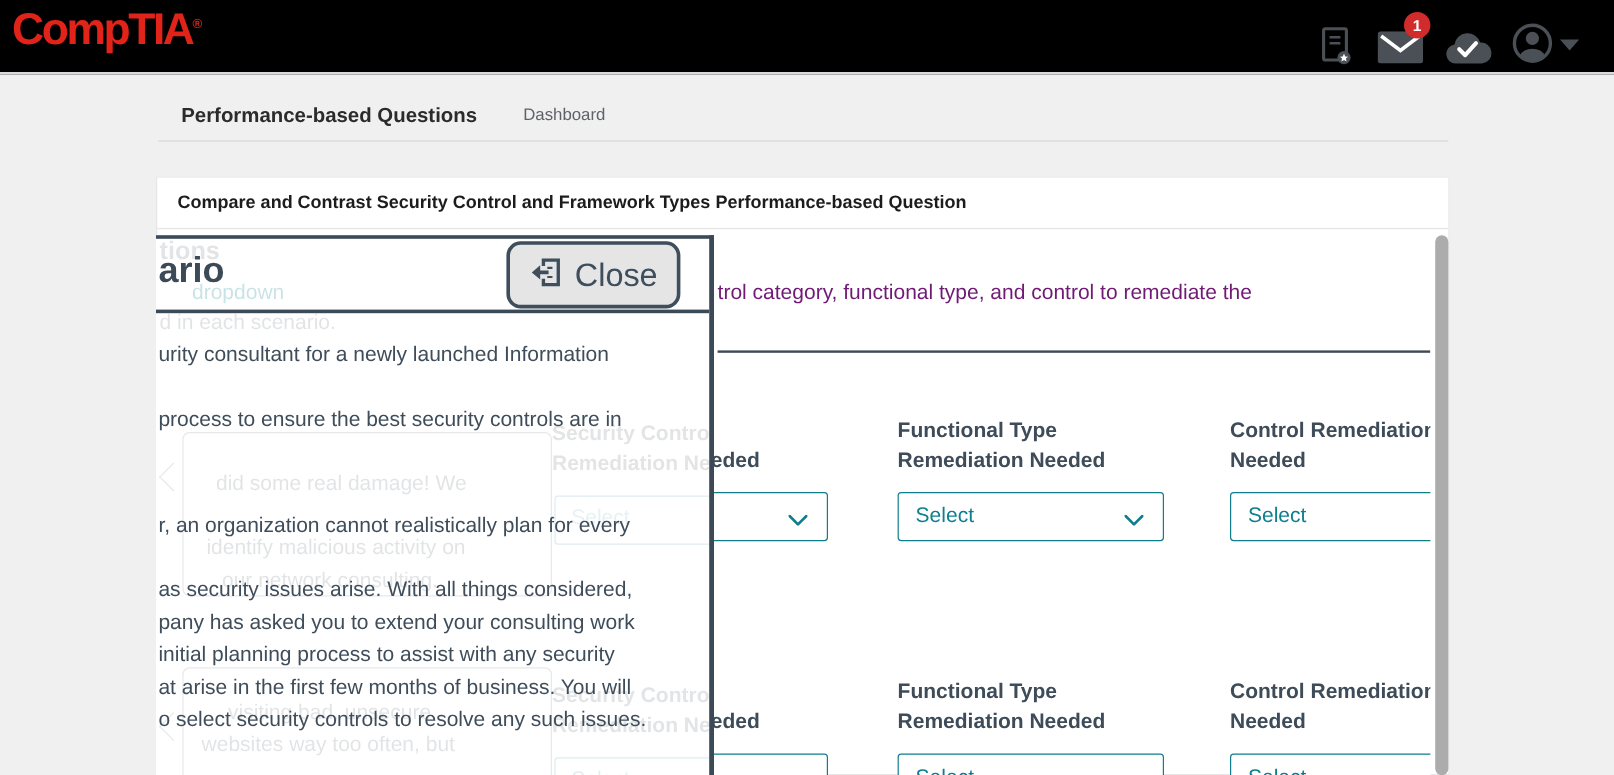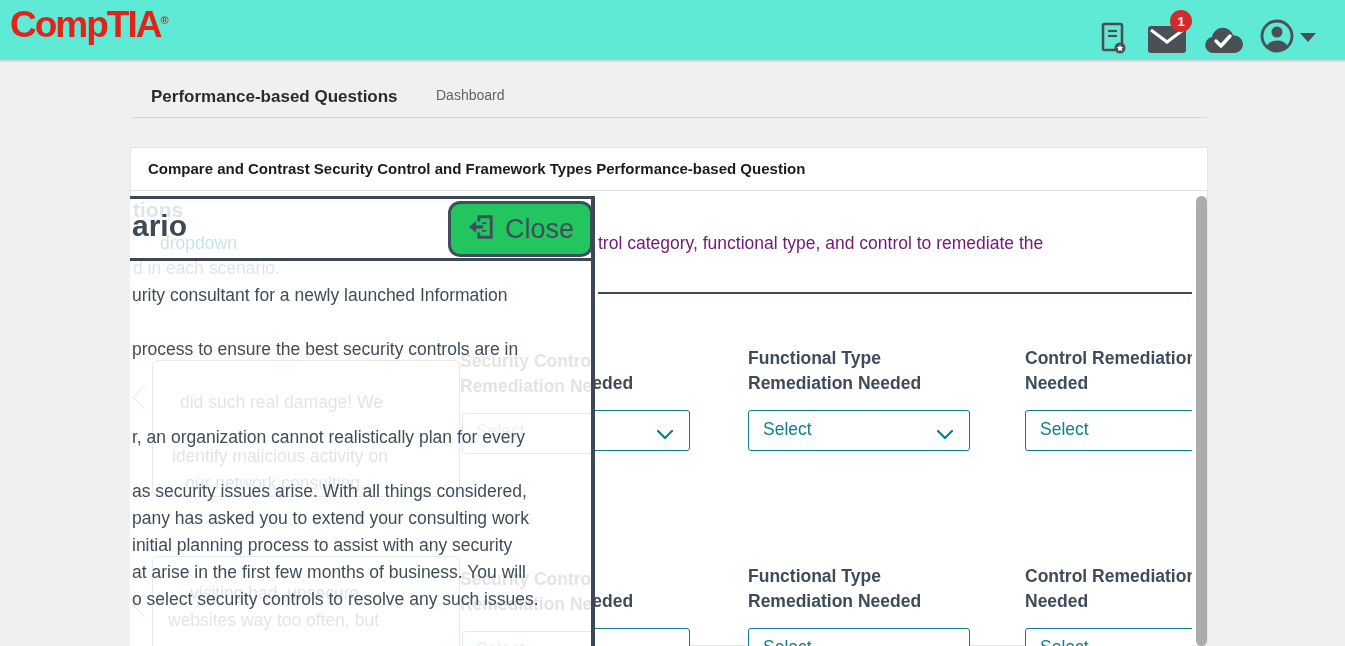--- a/index.html
+++ b/index.html
@@ -2,21 +2,21 @@
 <html><head>
 <meta charset="utf-8">
 <style>
   html,body{margin:0;padding:0;}
   body{font-family:"Liberation Sans", sans-serif;}
   #canvas{position:relative;width:1345px;height:646px;background:#f0f0f1;overflow:hidden;}
   .abs{position:absolute;}
   .nowrap{white-space:nowrap;}
 
   
-  .header{left:0;top:0;width:1345px;height:60px;background:#5eead4;border-bottom:2px solid #d9d9de;z-index:20;}
+  .header{left:0;top:0;width:1345px;height:60px;background:#000000;border-bottom:2px solid #d9d9de;z-index:20;}
   .logo{left:10px;top:4px;font-size:37px;font-weight:800;letter-spacing:-2px;color:#e2231a;}
   .logo sup{font-size:11px;letter-spacing:0;font-weight:700;}
   .hicon{top:22px;}
   .badge{left:1170px;top:10px;width:22px;height:22px;background:#d22b2b;border-radius:50%;
          color:#fff;font-size:13px;font-weight:700;display:flex;align-items:center;justify-content:center;z-index:22;}
   .caret{left:1300px;top:33px;width:0;height:0;border-left:8px solid transparent;border-right:8px solid transparent;border-top:9px solid #4a5056;}
 
   
   .page-title{left:132px;top:87px;font-size:17px;font-weight:700;color:#2b2b2b;margin-left:19px;}
   .dash-link{left:436px;top:87px;font-size:14px;color:#5f6266;}
@@ -36,21 +36,21 @@
   .select-box{height:41px;border:1.5px solid #0e7e8c;border-radius:3px;box-sizing:border-box;background:#fff;}
   .select-text{position:absolute;left:14px;top:8px;font-size:17.5px;color:#0e7f8e;}
   .chev{position:absolute;right:16px;top:15px;}
 
   
   .modal{left:130px;top:196px;width:465px;height:450px;background:#ffffff;
          border-top:3px solid #3c4a57;border-right:4px solid #3c4a57;box-sizing:border-box;
          overflow:hidden;z-index:5;}
   .m-title{left:2px;top:10px;font-size:30px;font-weight:700;color:#3c4a57;}
   .m-rule{left:0;top:59px;width:461px;height:3px;background:#3c4a57;}
-  .close-btn{left:318px;top:2px;width:145px;height:56px;background:#22c55e;border:3px solid #3f4e5c;border-radius:12px;
+  .close-btn{left:292px;top:2px;width:145px;height:56px;background:#e5e5e5;border:3px solid #3f4e5c;border-radius:12px;
              box-sizing:border-box;display:flex;align-items:center;justify-content:center;gap:10px;cursor:pointer;}
   .close-label{font-size:27px;color:#3f4e5c;}
   .m-line{left:2px;font-size:17.5px;color:#3f4d5a;}
 
   
   .ghost{opacity:0.15;}
   .ghost-heading{left:3px;top:-1px;font-size:21px;font-weight:700;color:#3e4c59;}
   .ghost-link{left:30px;top:34px;font-size:17.5px;color:#0e7f8e;opacity:0.22;position:absolute;white-space:nowrap;}
   .ghost-line{left:3px;top:59px;font-size:17.5px;color:#3f4d5a;}
   .bubble{border:1.5px solid #5a6670;border-radius:6px;background:transparent;}
@@ -160,21 +160,21 @@
   </div>
 
   <div class="abs modal">
 
     <div class="abs ghost ghost-heading nowrap">tions</div>
     <div class="ghost-link">dropdown</div>
     <div class="abs ghost ghost-line nowrap">d in each scenario.</div>
 
     <div class="abs ghost bubble" style="left:22px;top:161px;width:306px;height:135px;"></div>
     <div class="abs ghost bubble-tail" style="left:6px;top:190px;"></div>
-    <div class="chat-line ghost" style="left:50px;top:193px;">did such real damage! We</div>
+    <div class="chat-line ghost" style="left:50px;top:193px;">did some real damage! We</div>
     <div class="chat-line ghost" style="left:42px;top:247px;">identify malicious activity on</div>
     <div class="chat-line ghost" style="left:55px;top:274px;">our network consulting.</div>
 
     <div class="abs ghost bubble" style="left:22px;top:357px;width:306px;height:100px;"></div>
     <div class="abs ghost bubble-tail" style="left:6px;top:398px;"></div>
     <div class="chat-line ghost" style="left:60px;top:384px;">visiting bad, unsecure</div>
     <div class="chat-line ghost" style="left:38px;top:411px;">websites way too often, but</div>
 
     <div class="abs ghost col-label nowrap" style="left:330px;top:152px;">Security Control</div>
     <div class="abs ghost col-label nowrap" style="left:330px;top:177px;">Remediation Needed</div>

